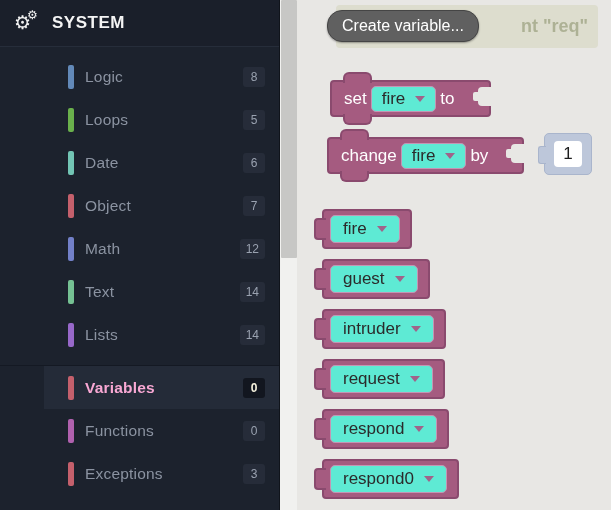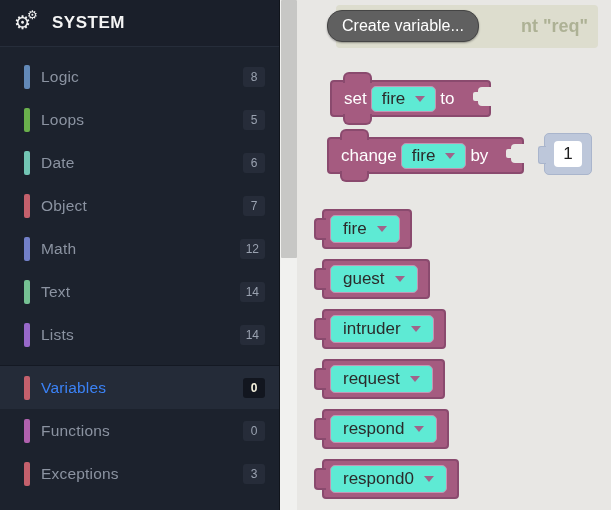--- a/index.html
+++ b/index.html
@@ -17,32 +17,32 @@
     height:46px;display:flex;align-items:center;gap:10px;
     padding-left:14px;background:#1a1f2a;border-bottom:1px solid #262d3a;
   }
   .gear-wrap{position:relative;width:28px;height:26px;color:#f2f2f2;flex:0 0 auto;}
   .gear-big{position:absolute;left:0;top:3px;font-size:19px;line-height:1;}
   .gear-small{position:absolute;left:13px;top:-1px;font-size:12px;line-height:1;}
   .sb-title{color:#f4f4f4;font-size:17px;font-weight:bold;letter-spacing:.5px;}
   .sb-items{padding-top:8px;}
   .sb-item{
     position:relative;height:43px;display:flex;align-items:center;
-    padding-left:24px;cursor:pointer;
+    padding-left:24px;cursor:pointer;margin-left:44px;
   }
   .sb-item .bar{width:6px;height:24px;border-radius:2px;margin-right:11px;flex:0 0 auto;}
   .sb-item .lbl{font-size:15.5px;color:#8b93a1;letter-spacing:.2px;}
   .sb-item .cnt{
     position:absolute;right:14px;top:50%;transform:translateY(-50%);
     background:#262c39;color:#9aa2b0;font-size:12px;line-height:1;
     padding:4px 6px;border-radius:3px;min-width:10px;text-align:center;
   }
   .sb-sep{height:9px;border-bottom:1px solid #141923;}
   .sb-item.selected{background:#242b38;}
-  .sb-item.selected .lbl{color:#3b82f6;font-weight:normal;}
+  .sb-item.selected .lbl{color:#f9a8d4;font-weight:bold;}
   .sb-item.selected .cnt{background:#12161f;color:#f5f1dd;font-weight:bold;}
   
   .vscroll{
     position:absolute;left:279px;top:0;width:18px;height:510px;
     background:#f1f1ef;border-left:1px solid #10141b;
   }
   .vscroll .thumb{
     position:absolute;left:1px;top:0;width:16px;height:258px;
     background:#c7c7c5;border-radius:1px;
   }

